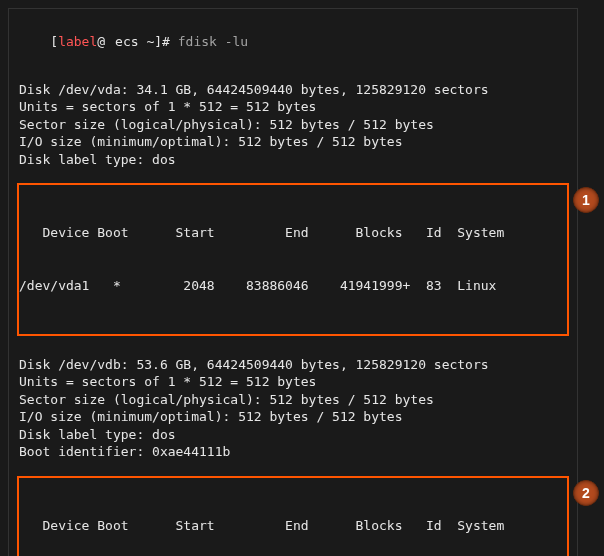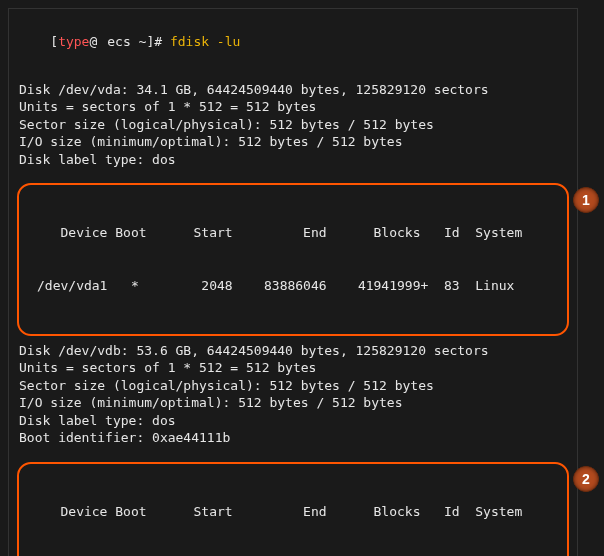--- a/index.html
+++ b/index.html
@@ -15,28 +15,28 @@
   .terminal {
     background: #1a1a1a;
     border: 1px solid #333;
     padding: 6px 10px 6px 10px;
     position: relative;
     width: 570px;
   }
   .prompt-open { color:#e6e6e6; }
   .root { color: #ff5555; }
   .host { color: #e6e6e6; padding-left: 10px; }
-  .cmd  { color: #eab308; }
+  .cmd  { color: #a3a3a3; }
   .line { white-space: pre; }
   .blank { height: 13px; }
   .boxed {
     border: 2px solid #ff5500;
-    border-radius: 14px;
-    padding: 4px 18px;
-    margin: 2px -2px 6px -2px;
+    border-radius: 0;
+    padding: 4px 0;
+    margin: 2px -2px 20px -2px;
     white-space: pre;
   }
   .badge {
     position: absolute;
     right: -32px;
     width: 26px;
     height: 26px;
     border-radius: 50%;
     background: #b24a1e;
     border: 1px solid #6b2a0d;
@@ -49,21 +49,21 @@
     justify-content: center;
     box-shadow: inset 0 0 4px rgba(0,0,0,.5);
   }
 </style>
 </head>
 <body>
 
 <div class="terminal">
 
   <div class="line">
-    <span class="prompt-open">[</span><span class="root">type</span><span>@</span><span class="host">ecs</span><span> ~</span><span>]# </span><span class="cmd">fdisk -lu</span>
+    <span class="prompt-open">[</span><span class="root">label</span><span>@</span><span class="host">ecs</span><span> ~</span><span>]# </span><span class="cmd">fdisk -lu</span>
   </div>
   <div class="blank"></div>
 
   <div class="line">Disk /dev/vda: 34.1 GB, 64424509440 bytes, 125829120 sectors</div>
   <div class="line">Units = sectors of 1 * 512 = 512 bytes</div>
   <div class="line">Sector size (logical/physical): 512 bytes / 512 bytes</div>
   <div class="line">I/O size (minimum/optimal): 512 bytes / 512 bytes</div>
   <div class="line">Disk label type: dos</div>
   <div class="blank"></div>
   <div style="position:relative;">

